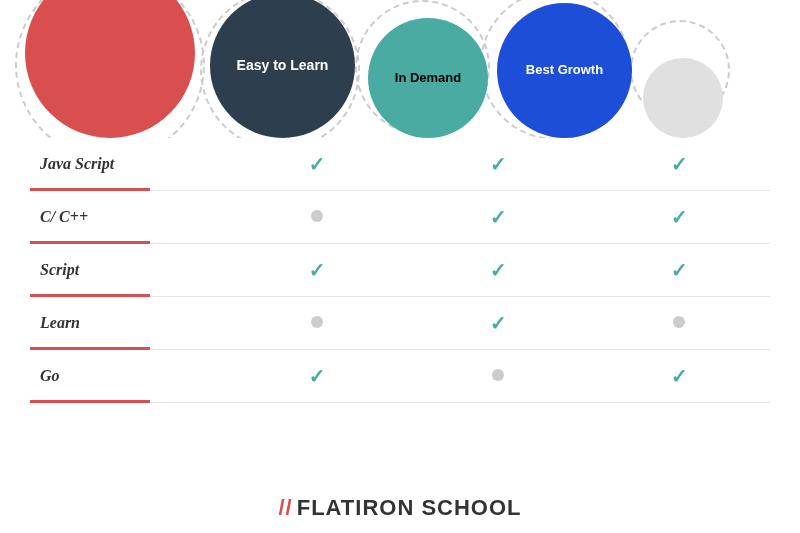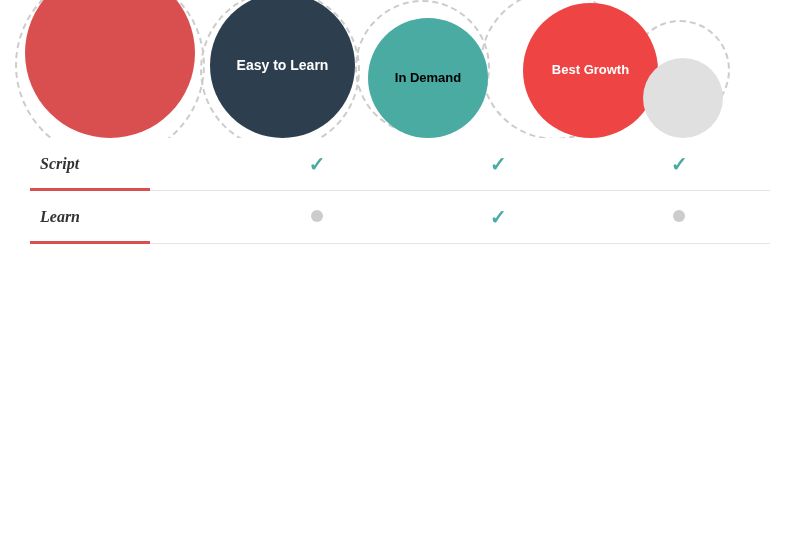--- a/index.html
+++ b/index.html
@@ -124,47 +124,68 @@
     <div style="position:absolute;left:25px;bottom:0;width:170px;height:170px;background:#d94f4f;border-radius:50%;"></div>
 
     <div style="position:absolute;left:210px;bottom:0;width:145px;height:145px;background:#2d3f4e;border-radius:50%;display:flex;align-items:center;justify-content:center;text-align:center;">
       <span style="color:#fff;font-size:14px;font-weight:600;font-family:sans-serif;line-height:1.3;">Easy to Learn</span>
     </div>
 
     <div style="position:absolute;left:368px;bottom:0;width:120px;height:120px;background:#4aaba3;border-radius:50%;display:flex;align-items:center;justify-content:center;text-align:center;">
       <span style="color:#000000;font-size:13px;font-weight:600;font-family:sans-serif;line-height:1.3;">In Demand</span>
     </div>
 
-    <div style="position:absolute;left:523px;bottom:0;width:135px;height:135px;background:#ef4444;border-radius:50%;display:flex;align-items:center;justify-content:center;text-align:center;">
+    <div style="position:absolute;left:497px;bottom:0;width:135px;height:135px;background:#1d4ed8;border-radius:50%;display:flex;align-items:center;justify-content:center;text-align:center;">
       <span style="color:#fff;font-size:13px;font-weight:600;font-family:sans-serif;line-height:1.3;">Best Growth</span>
     </div>
 
     <div style="position:absolute;left:643px;bottom:0;width:80px;height:80px;background:#e0e0e0;border-radius:50%;"></div>
 
   </div>
 
   <div class="table-area">
     <table>
       <tbody>
 
+        <tr>
+          <td class="col-lang">Java Script</td>
+          <td class="col-easy"><span class="check">✓</span></td>
+          <td class="col-demand"><span class="check">✓</span></td>
+          <td class="col-growth"><span class="check">✓</span></td>
+        </tr>
 
+        <tr>
+          <td class="col-lang">C/ C++</td>
+          <td class="col-easy"><span class="dot"></span></td>
+          <td class="col-demand"><span class="check">✓</span></td>
+          <td class="col-growth"><span class="check">✓</span></td>
+        </tr>
 
         <tr>
           <td class="col-lang">Script</td>
           <td class="col-easy"><span class="check">✓</span></td>
           <td class="col-demand"><span class="check">✓</span></td>
           <td class="col-growth"><span class="check">✓</span></td>
         </tr>
 
 
         <tr>
           <td class="col-lang">Learn</td>
           <td class="col-easy"><span class="dot"></span></td>
           <td class="col-demand"><span class="check">✓</span></td>
           <td class="col-growth"><span class="dot"></span></td>
         </tr>
 
+        <tr>
+          <td class="col-lang">Go</td>
+          <td class="col-easy"><span class="check">✓</span></td>
+          <td class="col-demand"><span class="dot"></span></td>
+          <td class="col-growth"><span class="check">✓</span></td>
+        </tr>
       </tbody>
     </table>
   </div>
 
+  <div class="footer">
+    <span class="slash">//</span><span>FLATIRON SCHOOL</span>
+  </div>
 
 </div>
 
 </body></html>

